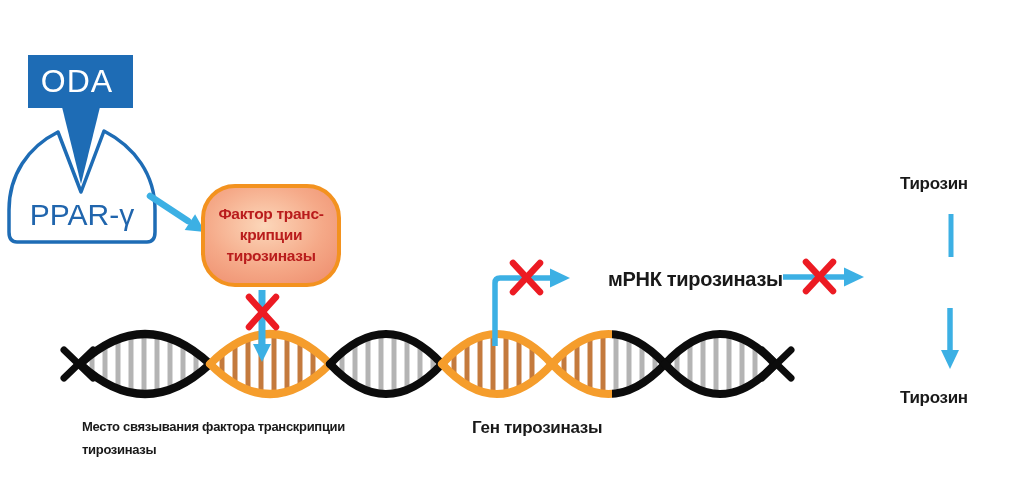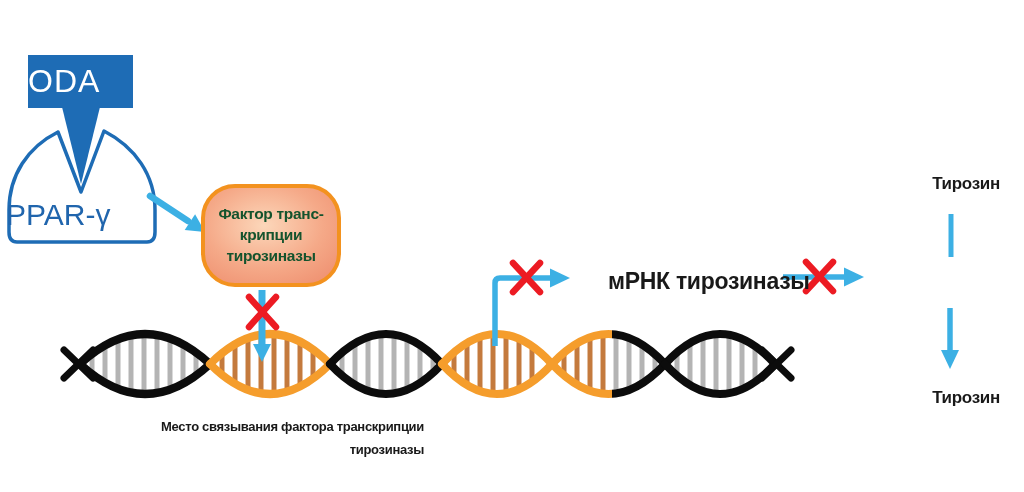--- a/index.html
+++ b/index.html
@@ -5,34 +5,34 @@
   html,body{margin:0;padding:0;background:#ffffff;}
   .stage{
     position:relative;width:1024px;height:492px;background:#ffffff;overflow:hidden;
     font-family:"Liberation Sans","DejaVu Sans",sans-serif;
   }
   .stage svg{position:absolute;left:0;top:0;}
   .lbl{
     position:absolute;color:#191919;font-weight:700;letter-spacing:-0.3px;
     white-space:pre-line;
   }
-  .lbl.center{text-align:right;}
+  .lbl.center{text-align:left;}
   .oda-text{
     position:absolute;left:28px;top:55px;width:98px;height:53px;line-height:53px;
-    color:#ffffff;font-size:32px;font-weight:400;letter-spacing:1px;
+    text-align:center;color:#ffffff;font-size:32px;font-weight:400;letter-spacing:1px;
   }
   .ppar-text{
-    position:absolute;left:6px;top:196px;width:152px;
+    position:absolute;left:6px;top:196px;width:152px;text-align:center;
     color:#2065ad;font-size:30px;font-weight:400;line-height:38px;letter-spacing:0px;
   }
   .factor-text{
     position:absolute;left:203px;top:203px;width:136px;text-align:center;
-    font-size:15.5px;line-height:21px;font-weight:700;color:#14532d;white-space:pre-line;letter-spacing:-0.3px;
+    font-size:15.5px;line-height:21px;font-weight:700;color:#b91c1c;white-space:pre-line;letter-spacing:-0.3px;
   }
-  .mrna-text{position:absolute;left:608px;top:268px;font-size:23px;}
+  .mrna-text{position:absolute;left:608px;top:268px;font-size:20px;}
   .tyrosine-text{position:absolute;left:900px;top:174px;width:100px;font-size:17px;}
   .tyrosinase-text{position:absolute;left:893px;top:277px;width:114px;font-size:17px;}
   .melanin-text{position:absolute;left:900px;top:388px;width:100px;font-size:17px;}
   .binding-site-text{position:absolute;left:82px;top:415px;width:342px;font-size:13px;line-height:23px;}
   .gene-text{position:absolute;left:472px;top:418px;font-size:17px;}
 </style>
 </head>
 <body>
 
 <div class="stage">
@@ -168,13 +168,14 @@
   <div class="oda-text">ODA</div>
   <div class="ppar-text">PPAR-γ</div>
   <div class="factor-text">Фактор транс-
 крипции
 тирозиназы</div>
   <div class="lbl mrna-text">мРНК тирозиназы</div>
   <div class="lbl center tyrosine-text">Тирозин</div>
   <div class="lbl center melanin-text">Тирозин</div>
   <div class="lbl center binding-site-text">Место связывания фактора транскрипции
 тирозиназы</div>
+  <div class="lbl gene-text">Ген тирозиназы</div>
 </div>
 
 </body></html>

